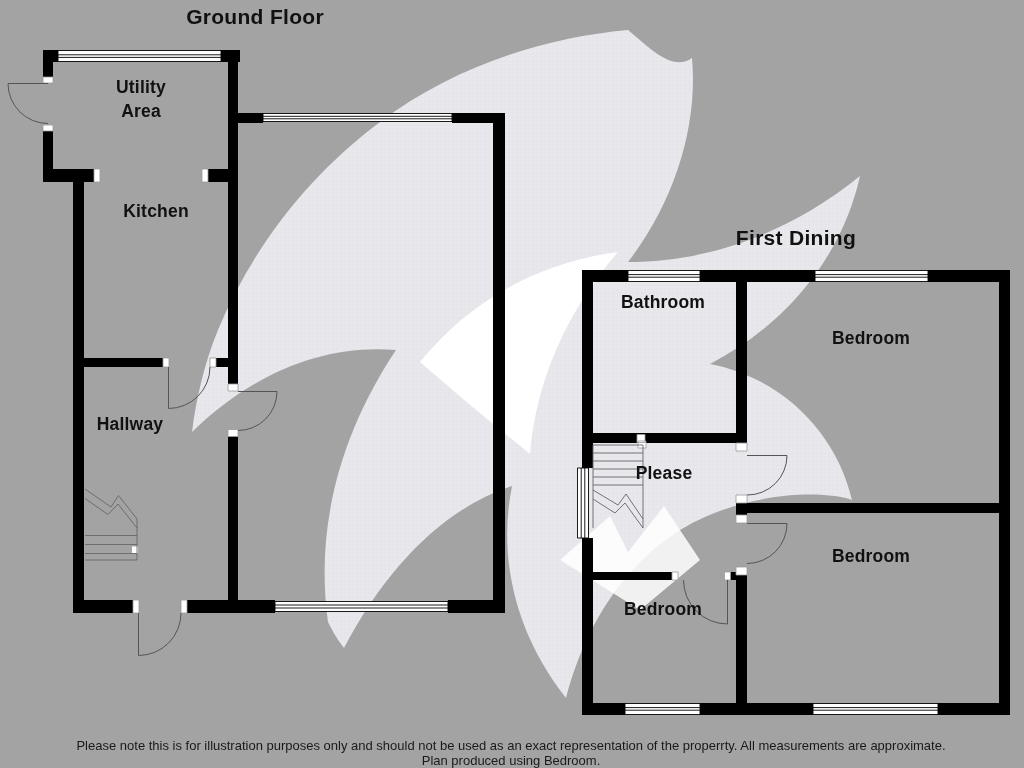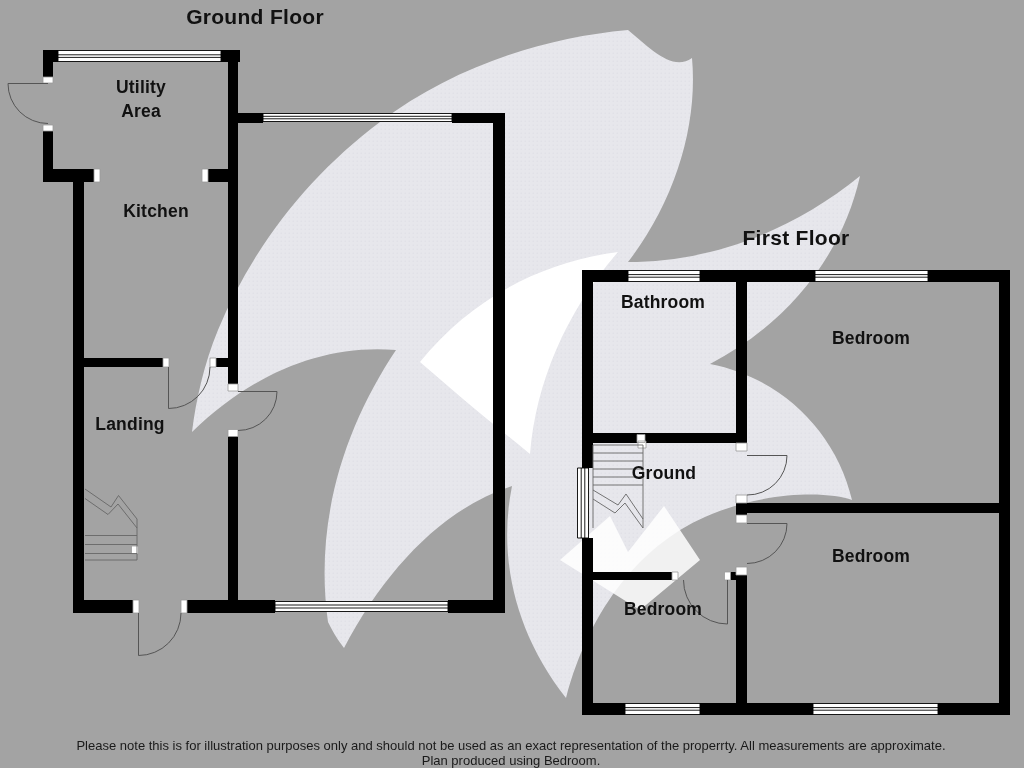--- a/index.html
+++ b/index.html
@@ -157,29 +157,29 @@
   </svg>
 
   <div class="lbl title" style="left:255px;top:17px">Ground Floor</div>
 
   <div class="lbl" style="left:141px;top:99px">Utility
 Area</div>
 
   <div class="lbl" style="left:156px;top:211px">Kitchen</div>
 
 
-  <div class="lbl" style="left:130px;top:424px">Landing</div>
+  <div class="lbl" style="left:130px;top:424px">Hallway</div>
 
-  <div class="lbl title" style="left:796px;top:238px">First Floor</div>
+  <div class="lbl title" style="left:796px;top:238px">First Dining</div>
 
   <div class="lbl" style="left:663px;top:302px">Bathroom</div>
 
   <div class="lbl" style="left:871px;top:338px">Bedroom</div>
 
-  <div class="lbl" style="left:664px;top:473px">Ground</div>
+  <div class="lbl" style="left:664px;top:473px">Please</div>
 
   <div class="lbl" style="left:871px;top:556px">Bedroom</div>
 
   <div class="lbl" style="left:663px;top:609px">Bedroom</div>
 
   <div class="footer-line" style="left:511px;top:745px">Please note this is for illustration purposes only and should not be used as an exact representation of the properrty. All measurements are approximate.</div>
   <div class="footer-line" style="left:511px;top:760px">Plan produced using Bedroom.</div>
 
 </div>
 

